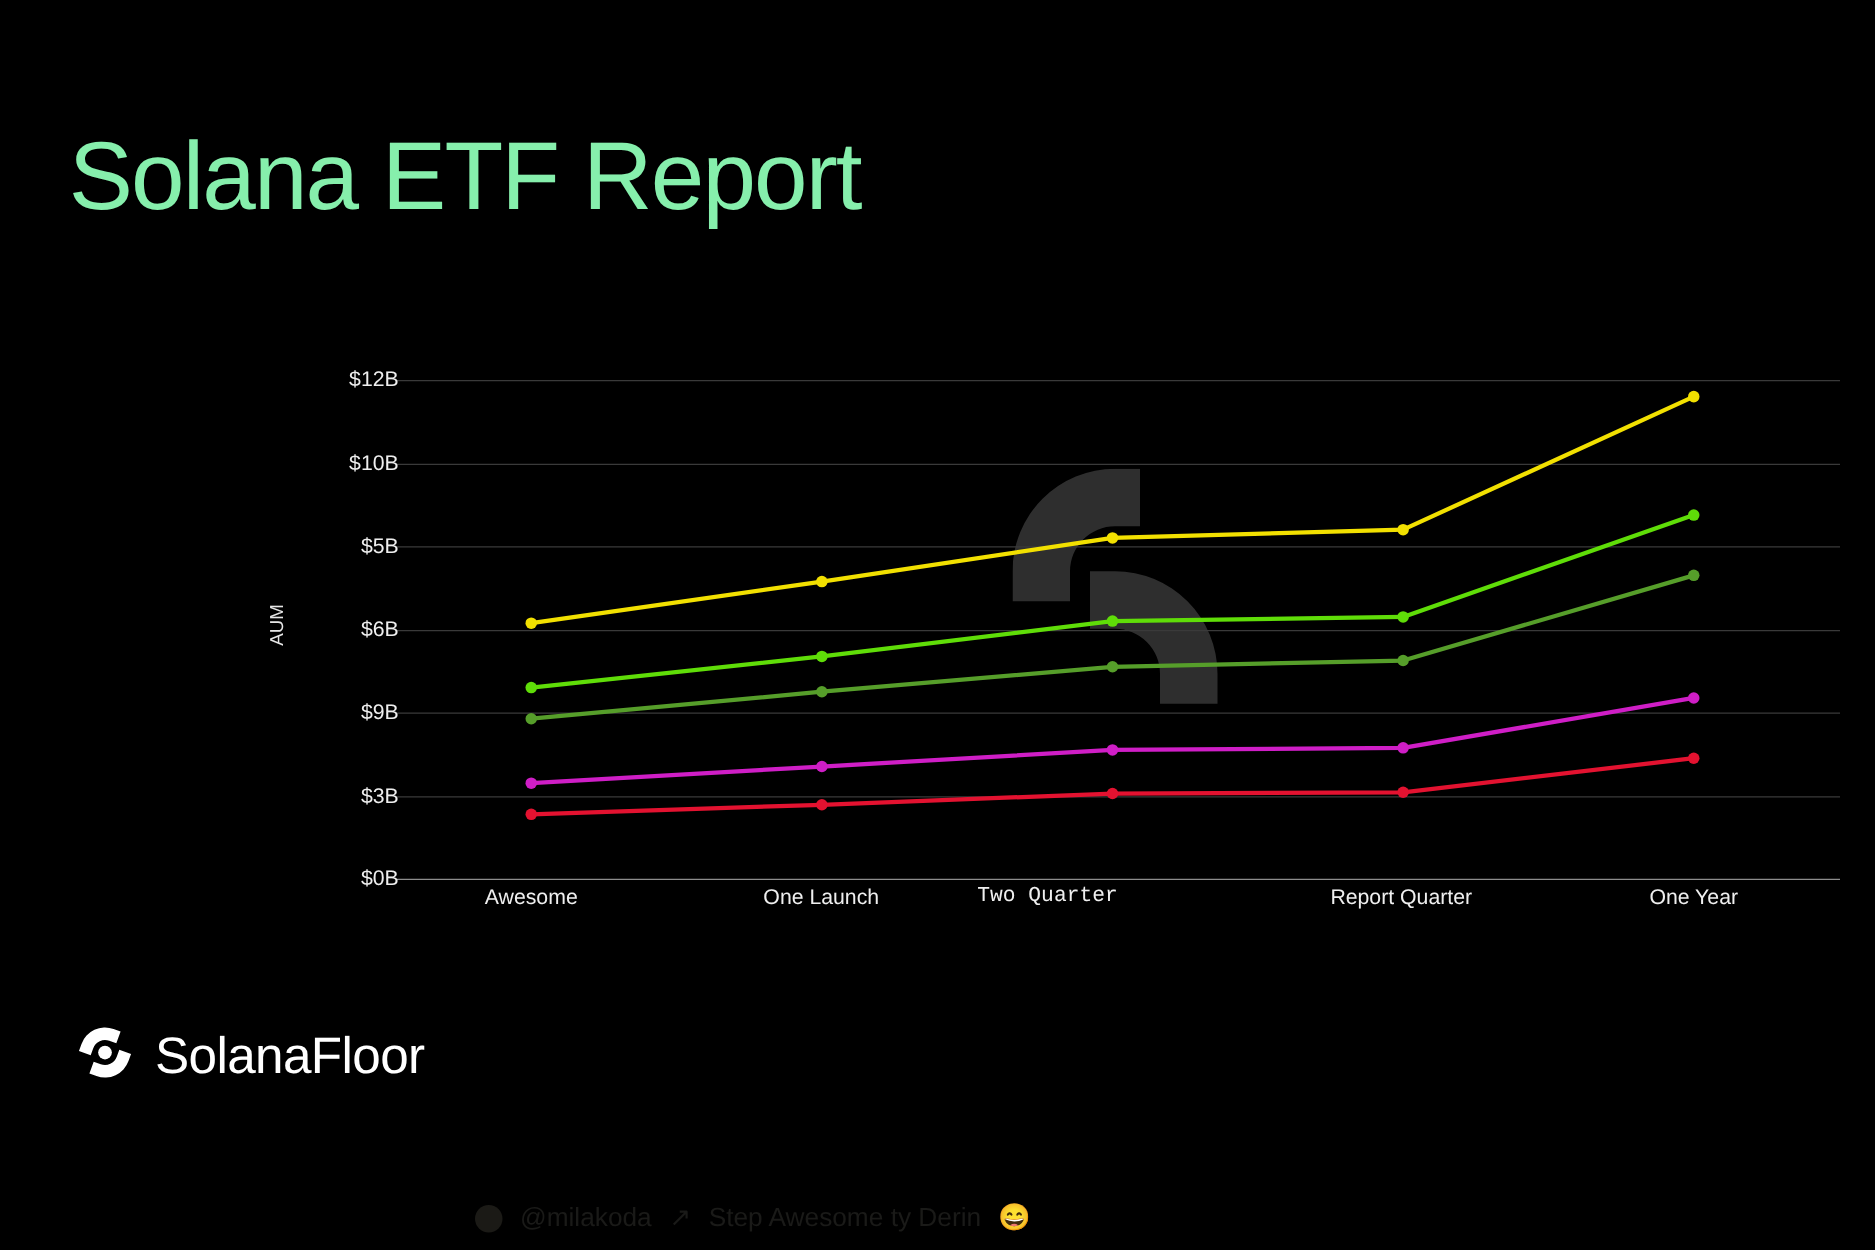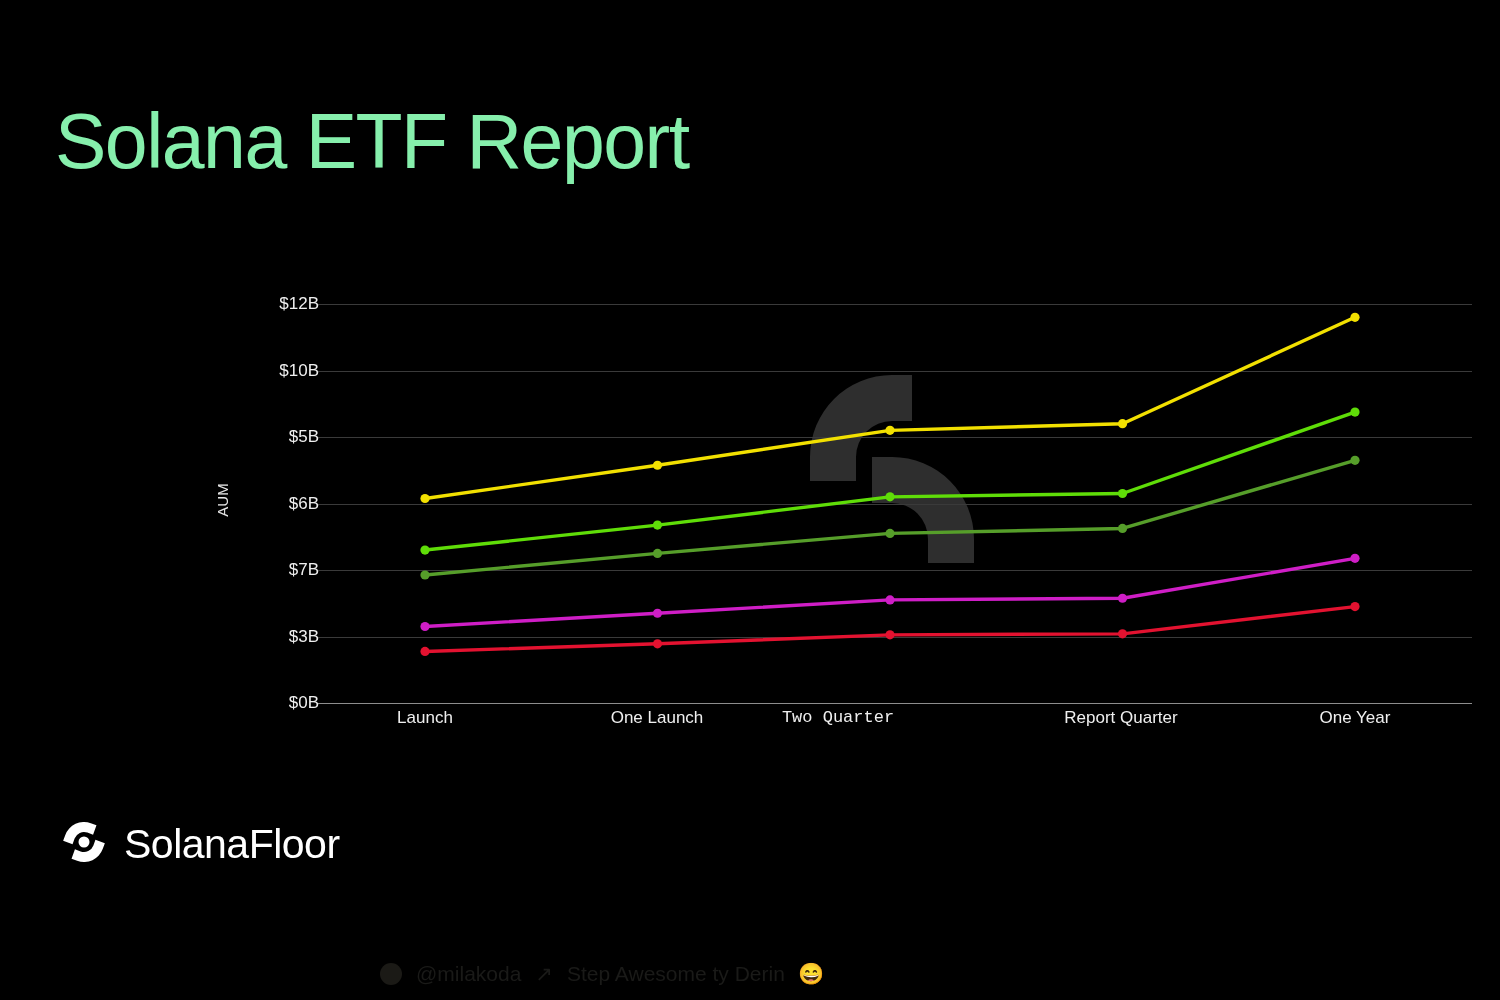--- a/index.html
+++ b/index.html
@@ -160,29 +160,29 @@
       <div class="gridline" style="top:266px;"></div>
       <div class="gridline" style="top:332.5px;"></div>
       <div class="gridline baseline" style="top:399px;"></div>
     </div>
 
     <div id="ylabels-wrap">
       <div class="ytick" style="top:304px;">$12B</div>
       <div class="ytick" style="top:370.5px;">$10B</div>
       <div class="ytick" style="top:437px;">$5B</div>
       <div class="ytick" style="top:503.5px;">$6B</div>
-      <div class="ytick" style="top:570px;">$7B</div>
+      <div class="ytick" style="top:570px;">$9B</div>
       <div class="ytick" style="top:636.5px;">$3B</div>
       <div class="ytick" style="top:703px;">$0B</div>
     </div>
 
     <div id="axis-title-y">AUM</div>
 
     <div>
-      <div class="xtick" style="left:425px;">Launch</div>
+      <div class="xtick" style="left:425px;">Awesome</div>
       <div class="xtick" style="left:657px;">One Launch</div>
       <div class="xtick" style="left:838px;font-family:Liberation Mono, monospace;">Two Quarter</div>
       <div class="xtick" style="left:1121px;">Report Quarter</div>
       <div class="xtick" style="left:1355px;">One Year</div>
     </div>
 
     <svg id="series-svg" viewBox="0 0 1500 1000" xmlns="http://www.w3.org/2000/svg">
         <g>
           <polyline points="425.00,498.51 657.50,465.26 890.00,430.35 1122.50,423.70 1355.00,317.30" fill="none" stroke="#f2e000" stroke-width="3.4" stroke-linecap="round" stroke-linejoin="round"></polyline>
           <circle cx="425.00" cy="498.51" r="4.6" fill="#f2e000"></circle>

